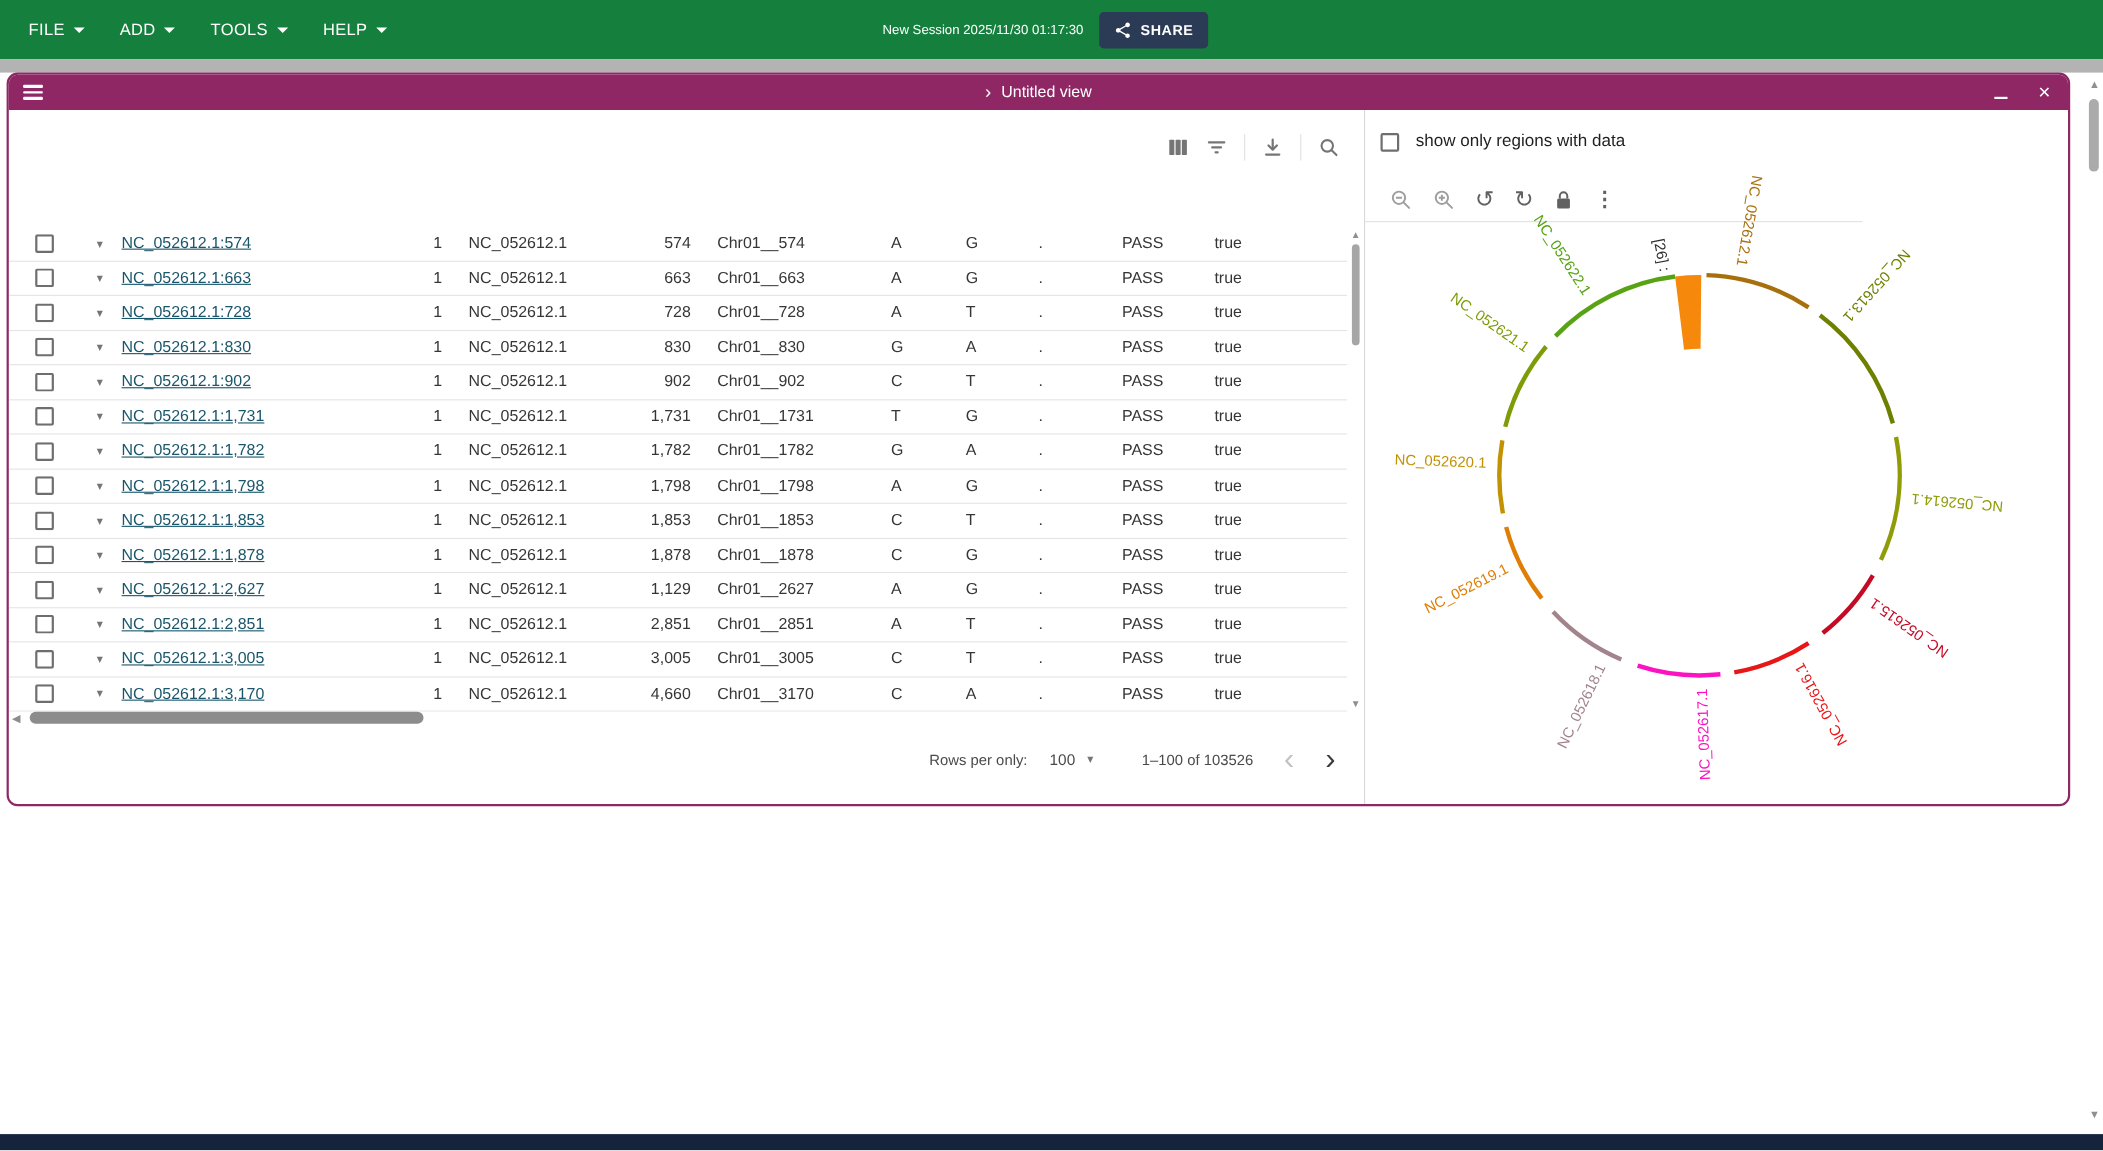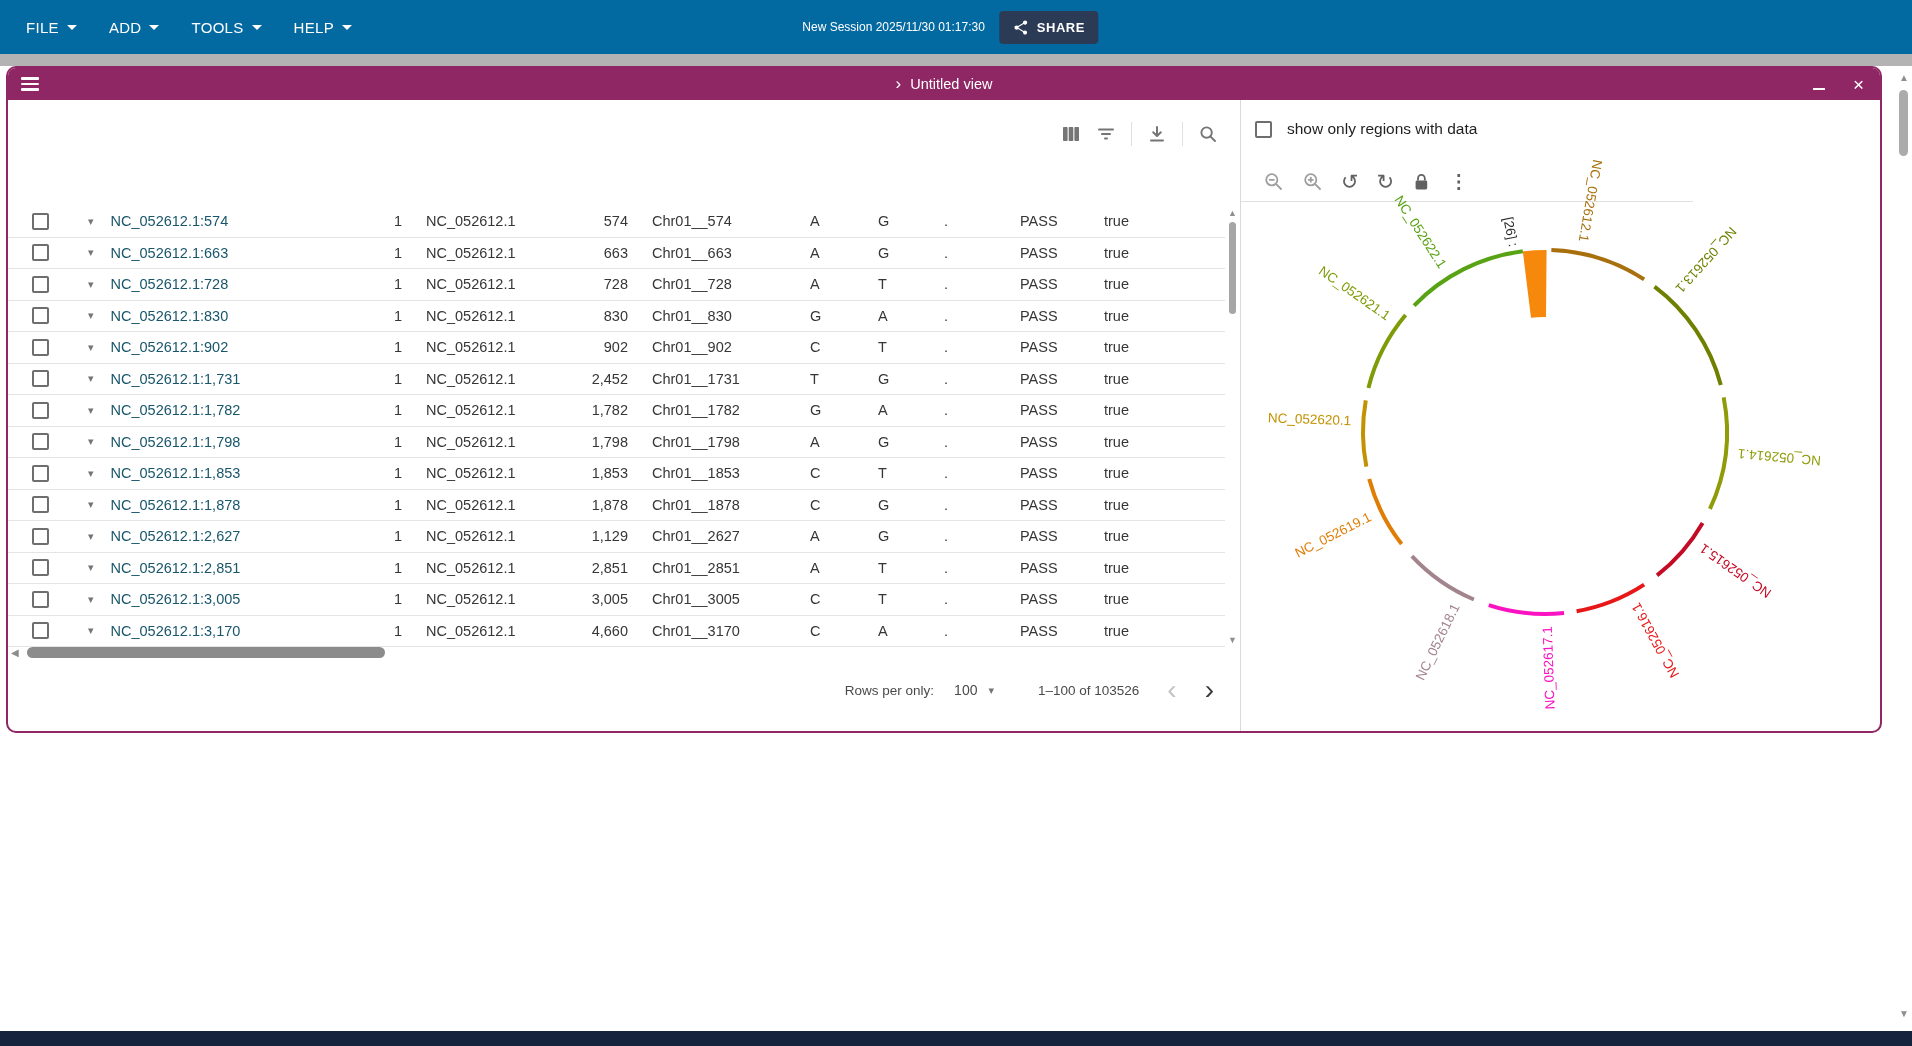--- a/index.html
+++ b/index.html
@@ -2,21 +2,21 @@
 <html><head>
 <meta charset="utf-8">
 <style>
   * { box-sizing: border-box; }
   body { margin:0; background:#fff; }
   .page { position:relative; width:1912px; height:1046px; overflow:hidden;
           font-family:"Liberation Sans", sans-serif; background:#fff; }
 
   
   .appbar { position:absolute; left:0; top:0; width:100%; height:54px;
-            background:#0369a1; color:#fff; }
+            background:#15803d; color:#fff; }
   .menus { position:absolute; left:26px; top:0; height:54px; display:flex; gap:32px; align-items:center; }
   .menu-item { display:flex; align-items:center; gap:8px; font-size:15px; font-weight:500;
                letter-spacing:.3px; cursor:pointer; }
   .caret-down { width:0; height:0; border-left:5px solid transparent; border-right:5px solid transparent;
                 border-top:5px solid #fff; }
   .session { position:absolute; left:50%; top:0; transform:translateX(-52%); height:54px;
              display:flex; align-items:center; gap:14px; }
   .session-title { font-size:12px; }
   .share-chip { display:flex; align-items:center; gap:8px; background:#2b3b55; border-radius:4px;
                 padding:8px 13px; font-size:13px; font-weight:700; letter-spacing:.5px; cursor:pointer; }
@@ -63,21 +63,21 @@
   .t-rows { position:absolute; top:106px; left:0; width:1217px; height:441px; overflow:hidden; }
   .t-row { height:31.5px; border-bottom:1px solid #e4e4e4; align-items:center;
            font-size:14.5px; color:#363636; }
   .cell { padding:0 10px; white-space:nowrap; overflow:hidden; }
   .cell.right { text-align:right; padding-right:14px; }
   .check-cell { display:flex; justify-content:center; }
   .checkbox { width:17px; height:17px; border:2px solid #6e6e6e; border-radius:2px;
               background:#fff; cursor:pointer; flex:none; }
   .loc-cell { display:flex; align-items:center; gap:17px; padding-left:16px; overflow:hidden; }
   .row-caret { color:#757575; font-size:11px; cursor:pointer; }
-  a.loc-link { color:#19566b; cursor:pointer; }
+  a.loc-link { color:#19566b; text-decoration:underline; cursor:pointer; }
 
   
   .v-scroll { position:absolute; right:0; top:106px; width:15px; height:441px; background:#fff;
               display:flex; flex-direction:column; align-items:center; }
   .v-arrow { color:#8f8f8f; font-size:9px; line-height:14px; cursor:pointer; }
   .v-thumb { width:7px; height:92px; background:#a6a6a6; border-radius:4px; margin-top:2px; cursor:pointer; }
   .v-space { flex:1; }
   .h-scroll { position:absolute; left:0; top:545px; width:1217px; height:15px;
               display:flex; align-items:center; }
   .h-arrow { color:#8c8c8c; font-size:10px; margin-left:3px; cursor:pointer; }
@@ -300,21 +300,21 @@
             <div class="t-row grid-cols">
               <div class="cell check-cell">
                 <div class="checkbox"></div>
               </div>
               <div class="cell loc-cell">
                 <span class="row-caret">▾</span>
                 <a class="loc-link">NC_052612.1:1,731</a>
               </div>
               <div class="cell right">1</div>
               <div class="cell">NC_052612.1</div>
-              <div class="cell right">2,452</div>
+              <div class="cell right">1,731</div>
               <div class="cell">Chr01__1731</div>
               <div class="cell">T</div>
               <div class="cell">G</div>
               <div class="cell">.</div>
               <div class="cell">PASS</div>
               <div class="cell">true</div>
               <div class="cell"></div>
             </div>
             <div class="t-row grid-cols">
               <div class="cell check-cell">

